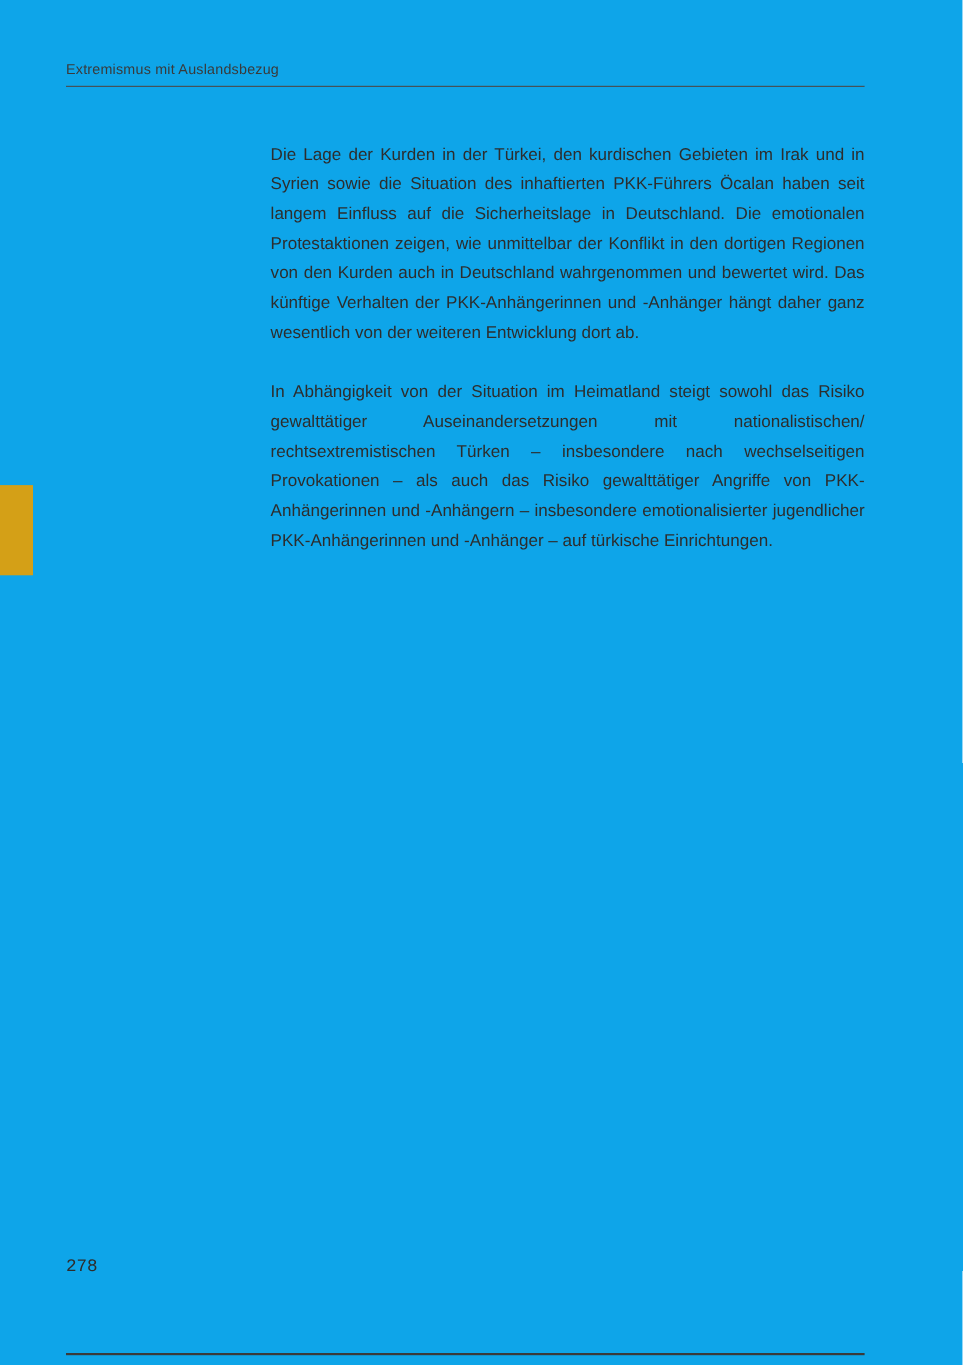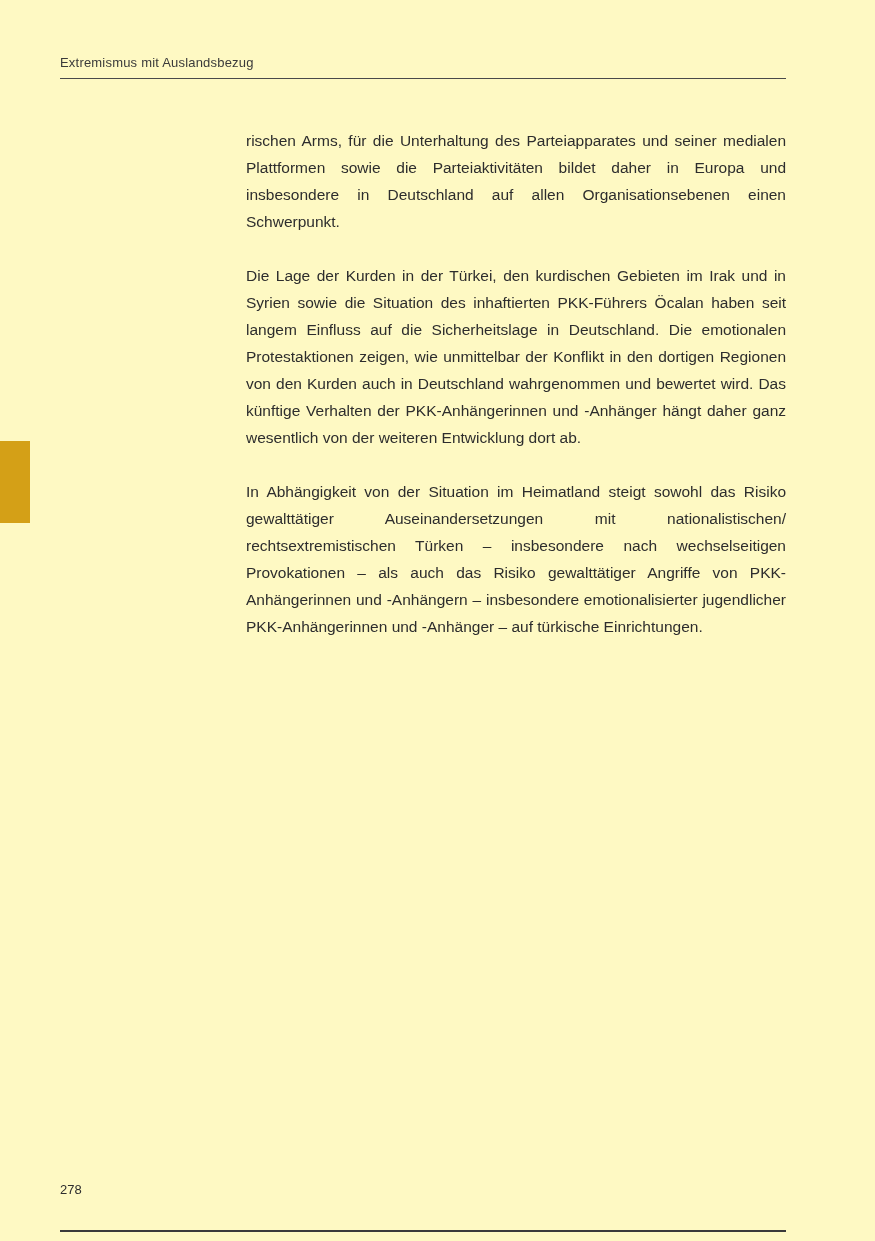--- a/index.html
+++ b/index.html
@@ -5,21 +5,21 @@
   html, body {
     margin: 0;
     padding: 0;
     background: #ffffff;
     font-family: "Liberation Sans", sans-serif;
   }
   .page {
     position: relative;
     width: 875px;
     height: 1241px;
-    background: #fef9c3;
+    background: #0ea5e9;
     overflow: hidden;
   }
   .header-label {
     position: absolute;
     left: 60px;
     top: 55px;
     font-size: 13px;
     letter-spacing: 0.2px;
     color: #3a3a3a;
     white-space: nowrap;
@@ -48,23 +48,24 @@
   .margin-marker {
     position: absolute;
     left: 0;
     top: 441px;
     width: 30px;
     height: 82px;
   }
   .page-number {
     position: absolute;
     left: 60px;
-    top: 1182px;
-    font-size: 13px;
+    top: 1142px;
+    font-size: 16px;
     color: #2d2d2d;
+    font-family: Liberation Mono, monospace;
   }
   .footer-rule {
     position: absolute;
     left: 60px;
     top: 1230px;
     width: 726px;
     height: 2px;
     background: #3a3a3a;
   }
 </style>
@@ -73,21 +74,20 @@
 
 <div class="page">
 
   <div class="header-label">Extremismus mit Auslandsbezug</div>
 
   <div class="header-rule"></div>
 
   <div class="margin-marker" title="#D4A017" style="background: rgb(212, 160, 23);"></div>
 
   <div class="body-col">
-    <p>rischen Arms, für die Unterhaltung des Parteiapparates und seiner medialen Plattformen sowie die Parteiaktivitäten bildet daher in Europa und insbesondere in Deutschland auf allen Organisationsebenen einen Schwerpunkt.</p>
     <p>Die Lage der Kurden in der Türkei, den kurdischen Gebieten im Irak und in Syrien sowie die Situation des inhaftierten PKK-Führers Öcalan haben seit langem Einfluss auf die Sicherheitslage in Deutschland. Die emotionalen Protestaktionen zeigen, wie unmittelbar der Konflikt in den dortigen Regionen von den Kurden auch in Deutschland wahrgenommen und bewertet wird. Das künftige Verhalten der PKK-Anhängerinnen und -Anhänger hängt daher ganz wesentlich von der weiteren Entwicklung dort ab.</p>
     <p>In Abhängigkeit von der Situation im Heimatland steigt sowohl das Risiko gewalttätiger Auseinandersetzungen mit nationalistischen/ rechtsextremistischen Türken – insbesondere nach wechselseitigen Provokationen – als auch das Risiko gewalttätiger Angriffe von PKK-Anhängerinnen und -Anhängern – insbesondere emotionalisierter jugendlicher PKK-Anhängerinnen und -Anhänger – auf türkische Einrichtungen.</p>
   </div>
 
   <div class="page-number">278</div>
 
   <div class="footer-rule"></div>
 
 </div>
 

